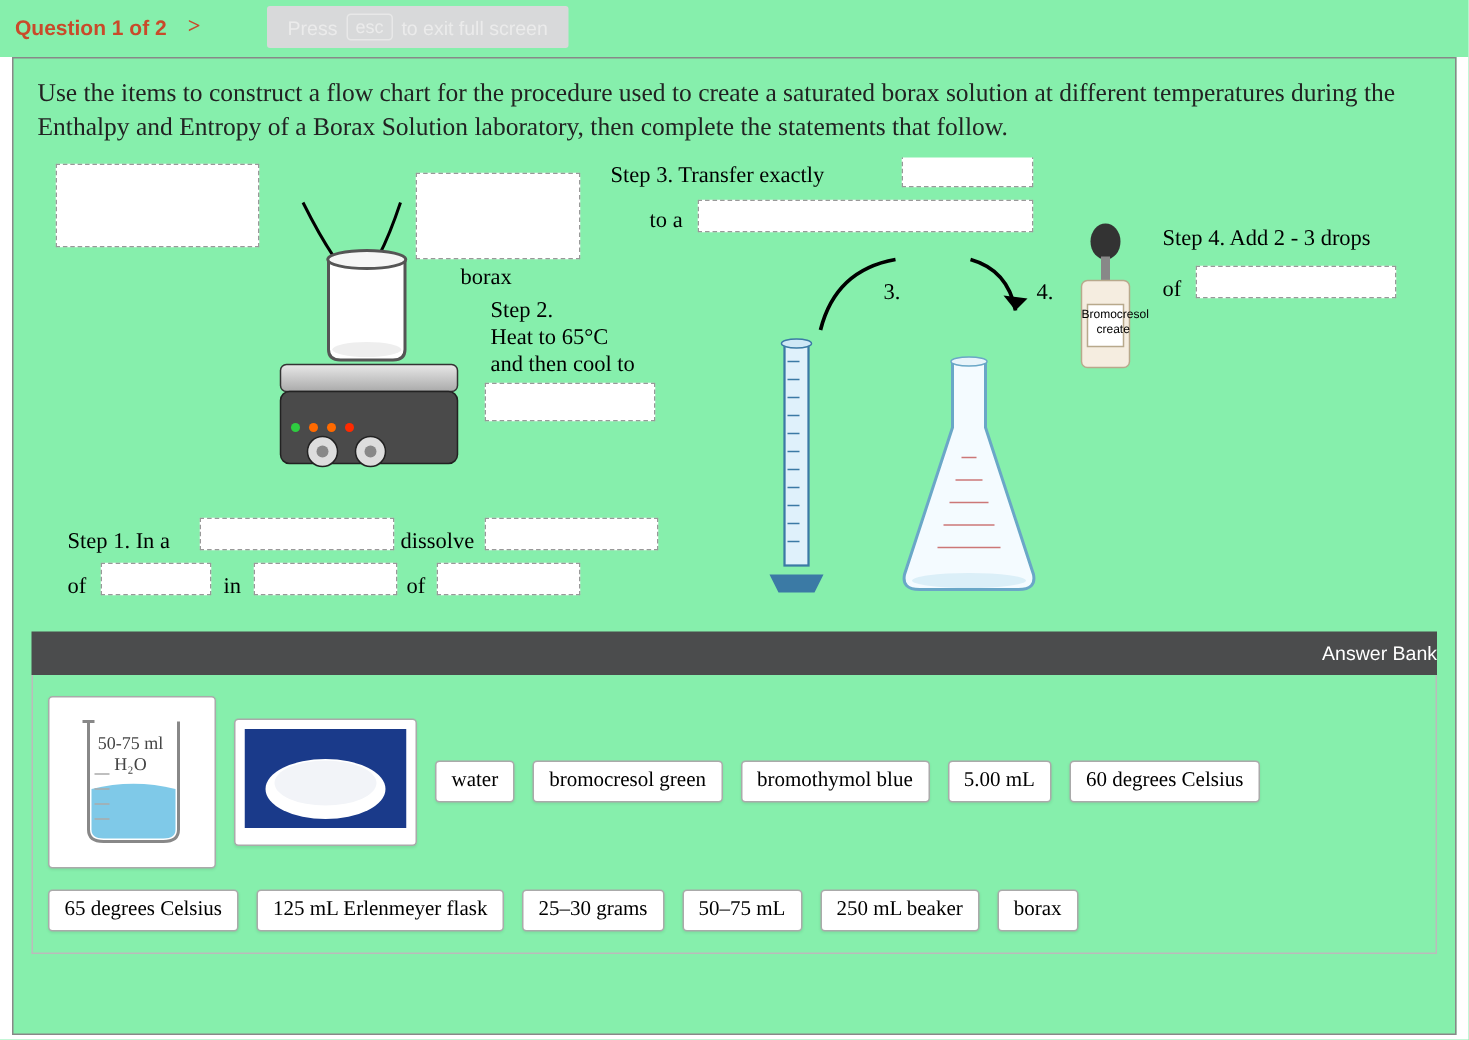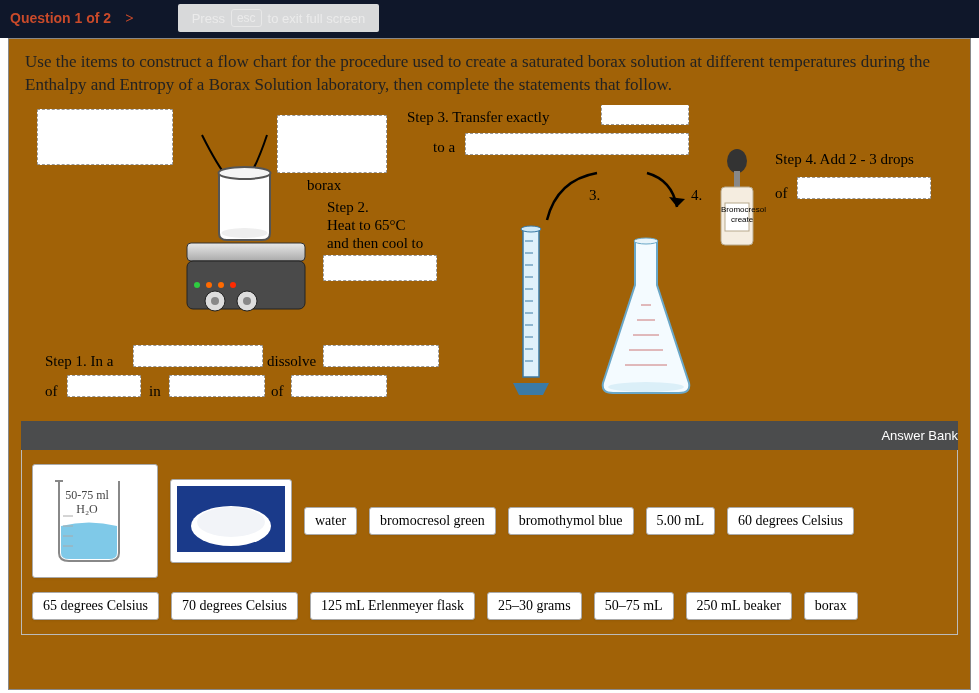--- a/index.html
+++ b/index.html
@@ -8,21 +8,21 @@
     background: #fff;
     width: 979px;
     height: 693px;
     position: relative;
     overflow: hidden;
   }
   .top-bar {
     display: flex;
     align-items: center;
     padding: 4px 10px 6px 10px;
-    background: #0f172a;
+    background: #86efac;
   }
   .question-label {
     color: #c94a2a;
     font-family: Arial, sans-serif;
     font-size: 14px;
     font-weight: bold;
   }
   .chevron {
     color: #c94a2a;
     margin-left: 14px;
@@ -45,21 +45,21 @@
     border: 1px solid #e8e8e8;
     border-radius: 3px;
     padding: 1px 5px;
     font-size: 12px;
   }
   .main-panel {
     border: 1px solid #888;
     margin: 0 8px 8px 8px;
     height: 652px;
     position: relative;
-    background: #a16207;
+    background: #86efac;
   }
   .instructions {
     padding: 12px 16px 8px 16px;
     font-size: 17px;
     color: #222;
     line-height: 1.35;
   }
   .diagram-area {
     position: relative;
     height: 316px;
@@ -250,21 +250,21 @@
     <div class="static-label" style="left:766px; top:80px;">of</div>
     <div class="drop-target" style="left:788px; top:72px; width:134px; height:22px;"></div>
 
   </div>
 
   <div class="answer-bank-header">Answer Bank</div>
   <div class="answer-bank-body">
 
     <div class="bank-row">
 
-      <div class="bank-img-item" style="width:126px;">
+      <div class="bank-img-item" style="width:112px;">
         <svg width="96" height="96" viewBox="0 0 96 96">
           <path d="M20 10 L20 82 Q20 90 30 90 L70 90 Q80 90 80 82 L80 10" fill="#fff" stroke="#888" stroke-width="2"></path>
           <path d="M16 10 L24 10" stroke="#888" stroke-width="2"></path>
           <path d="M22 55 Q50 48 78 55 L78 82 Q78 88 70 88 L30 88 Q22 88 22 82 Z" fill="#7fc9e8"></path>
           <g stroke="#aaa" stroke-width="1">
             <line x1="24" y1="45" x2="34" y2="45"></line>
               <line x1="24" y1="55" x2="34" y2="55"></line>
             <line x1="24" y1="65" x2="34" y2="65"></line>
               <line x1="24" y1="75" x2="34" y2="75"></line>
           </g>
@@ -282,21 +282,20 @@
       </div>
       <div class="bank-item">water</div>
       <div class="bank-item">bromocresol green</div>
       <div class="bank-item">bromothymol blue</div>
       <div class="bank-item">5.00 mL</div>
       <div class="bank-item">60 degrees Celsius</div>
     </div>
 
     <div class="bank-row" style="margin-bottom:4px;">
       <div class="bank-item">65 degrees Celsius</div>
-      <div class="bank-item">70 degrees Celsius</div>
       <div class="bank-item">125 mL Erlenmeyer flask</div>
       <div class="bank-item">25–30 grams</div>
       <div class="bank-item">50–75 mL</div>
       <div class="bank-item">250 mL beaker</div>
       <div class="bank-item">borax</div>
     </div>
 
   </div>
 
 </div>

